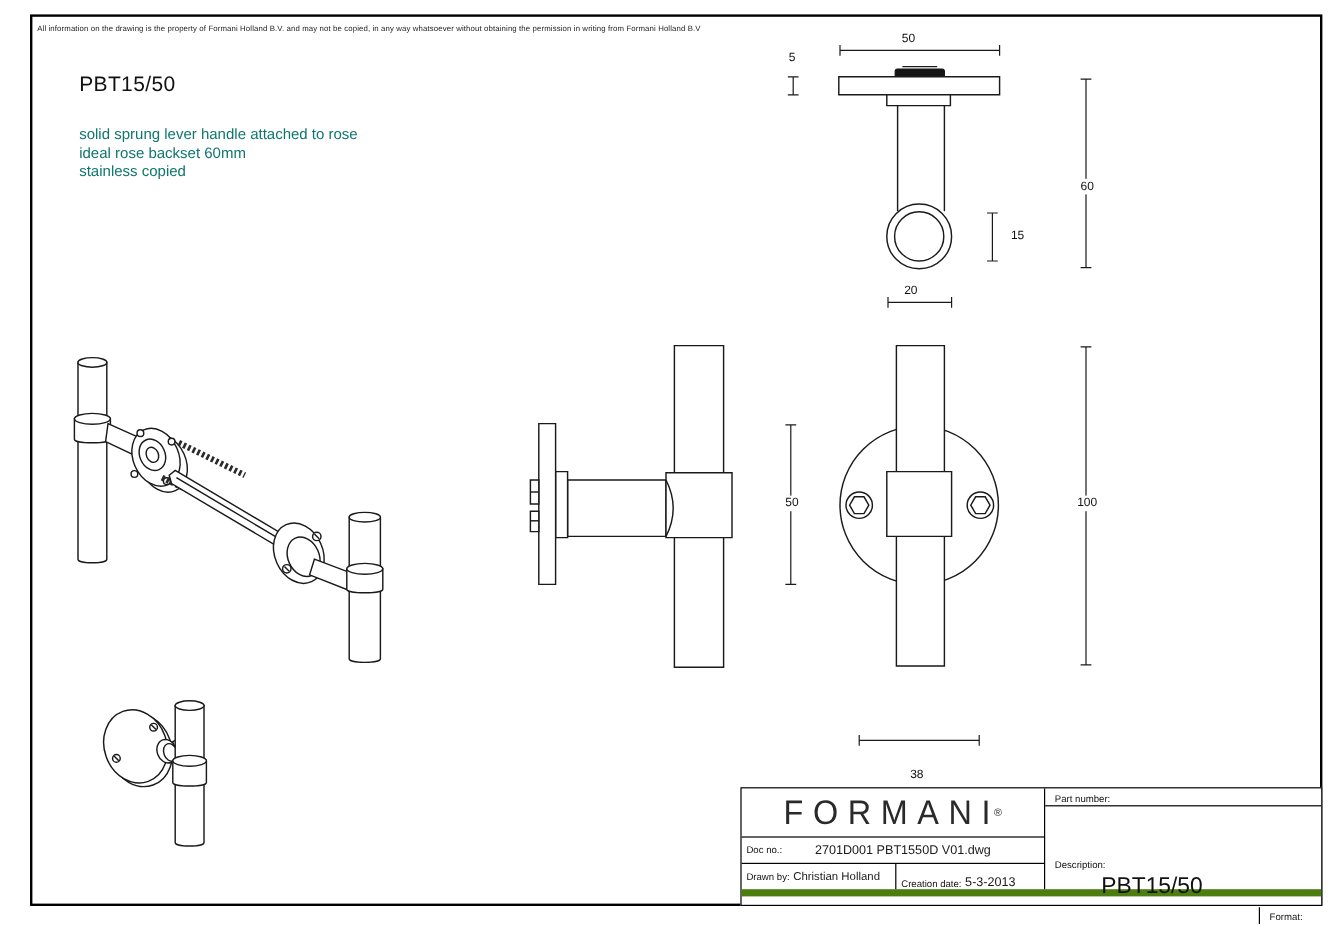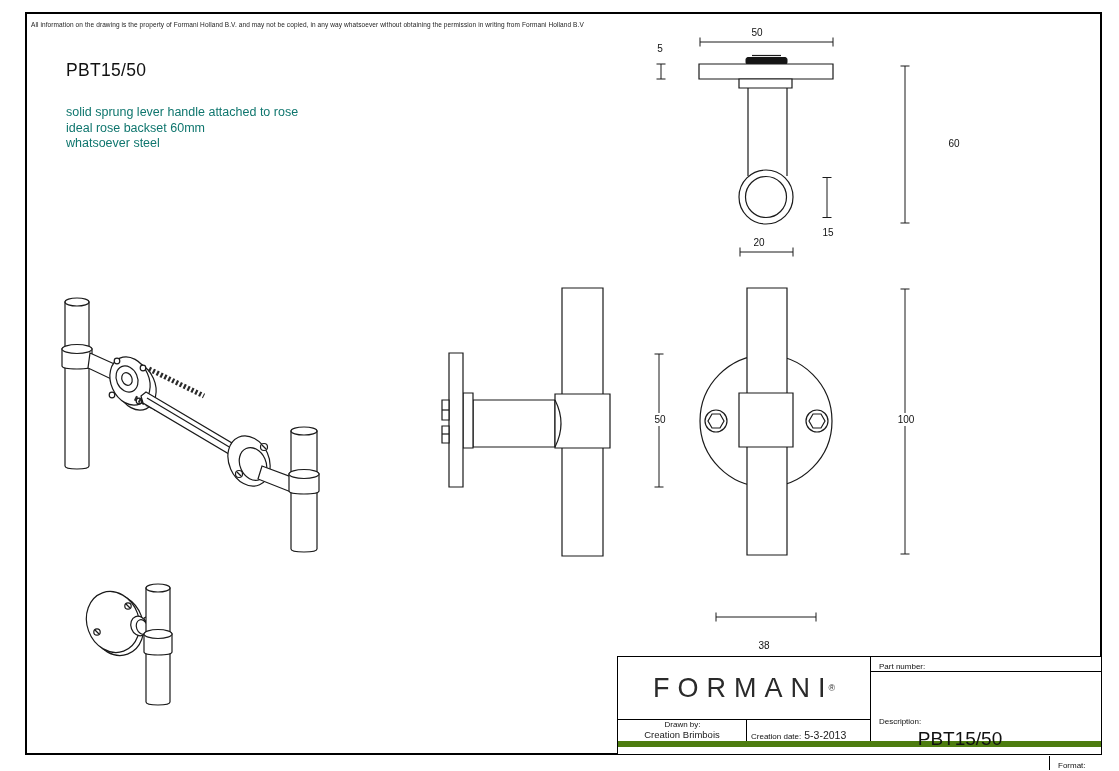--- a/index.html
+++ b/index.html
@@ -25,21 +25,21 @@
             border:1px solid #000; box-sizing:border-box; background:#fff; font-size:10.5px; }
   .tb-main { display:flex; height:84px; border-bottom:6px solid #4d7c0f; }
   .tb-left { width:253px; border-right:1px solid #000; display:flex; flex-direction:column; box-sizing:border-box; }
   .tb-logo { flex:1; display:flex; align-items:center; justify-content:center; }
   .logo-text { font-size:27px; font-weight:100; letter-spacing:8px; color:#2a2a2a; transform:scaleY(1.05); }
   .logo-reg { font-size:9px; vertical-align:14px; margin-left:-5px; color:#2a2a2a; }
   .tb-row { height:21px; border-top:1px solid #000; display:flex; align-items:center; }
   .lab { font-size:8px; color:#111; padding:0 3px 0 4px; white-space:nowrap; }
   .val { font-size:10.5px; white-space:nowrap; }
   .val-center { margin:0 auto; padding-right:20px; }
-  .tb-drawn-left { width:128px; height:100%; display:flex; align-items:center; box-sizing:border-box;flex-direction:column; }
+  .tb-drawn-left { width:128px; height:100%; display:flex; align-items:center; box-sizing:border-box; }
   .tb-drawn-left .val { font-size:9.5px; }
   .tb-drawn-right { flex:1; height:100%; border-left:1px solid #000; display:flex; align-items:flex-end; box-sizing:border-box; }
   .tb-right { flex:1; display:flex; flex-direction:column;gap:40px; }
   .tb-part { height:33px; border-bottom:1px solid #000; box-sizing:border-box; padding:2px 0 0 4px; }
   .tb-desc { flex:1; display:flex; }
   .tb-desc-cell { flex:1; position:relative; padding:2px 0 0 4px; }
   .desc-val { position:absolute; left:0; right:0; top:16px; text-align:center; font-size:19px; color:#111; }
   .tb-format { width:52px; border-left:1px solid #000; position:relative; padding:2px 0 0 4px; box-sizing:border-box;margin-top:44px; }
   .fmt-val { position:absolute; left:0; right:0; top:18px; text-align:center; font-size:17px; color:#6d28d9; }
   .tb-footer { height:13px; line-height:12px; text-align:center; font-size:8px;
@@ -52,21 +52,21 @@
 
   <div class="page-border"></div>
 
   <div class="disclaimer">All information on the drawing is the property of Formani Holland B.V. and may not be copied, in any way whatsoever without obtaining the permission in writing from Formani Holland B.V</div>
 
   <div class="prod-title">PBT15/50</div>
 
   <div class="prod-desc">
     <div>solid sprung lever handle attached to rose</div>
     <div>ideal rose backset 60mm</div>
-    <div>whatsoever steel</div>
+    <div>stainless copied</div>
   </div>
 
   <svg class="drawing-svg" width="1119" height="771" viewBox="0 0 1119 771">
 
     <g>
       <line class="ln" x1="752" y1="55.5" x2="781" y2="55.5"></line>
       <rect x="746" y="57.5" width="41" height="7" rx="2" fill="#151515" stroke="#151515"></rect>
       <rect class="wf" x="699" y="64" width="134" height="15"></rect>
       <rect class="wf" x="739" y="79" width="53" height="9"></rect>
       <line class="ln" x1="748" y1="88" x2="748" y2="176"></line>
@@ -160,38 +160,42 @@
       <path class="dim" d="M827 177.5 V217.5 M822.5 177.5 H831.5 M822.5 217.5 H831.5"></path>
       <path class="dim" d="M740 252 H793 M740 247.5 V256.5 M793 247.5 V256.5"></path>
       <path class="dim" d="M659 354 V487 M654.5 354 H663.5 M654.5 487 H663.5"></path>
       <path class="dim" d="M905 289 V554 M900.5 289 H909.5 M900.5 554 H909.5"></path>
       <path class="dim" d="M716 617 H816 M716 612.5 V621.5 M816 612.5 V621.5"></path>
     </g>
   </svg>
 
   <span class="dimlbl" style="left:744px; top:26px; width:24px;">50</span>
   <span class="dimlbl" style="left:651px; top:42px; width:16px;">5</span>
-  <span class="dimlbl" style="left:892px; top:137px; width:26px;margin-left:48px;">60</span>
-  <span class="dimlbl" style="left:816px; top:190px; width:22px;margin-top:36px;">15</span>
+  <span class="dimlbl" style="left:892px; top:149px; width:26px;">60</span>
+  <span class="dimlbl" style="left:836px; top:190px; width:22px;">15</span>
   <span class="dimlbl" style="left:746px; top:236px; width:24px;">20</span>
   <span class="dimlbl" style="left:647px; top:413px; width:24px;">50</span>
   <span class="dimlbl" style="left:890px; top:413px; width:30px;">100</span>
   <span class="dimlbl" style="left:751px; top:599px; width:24px;margin-top:40px;">38</span>
 
   <div class="tblock">
     <div class="tb-main">
       <div class="tb-left">
         <div class="tb-logo">
           <span class="logo-text">FORMANI</span>
             <span class="logo-reg">®</span>
         </div>
         <div class="tb-row">
+          <span class="lab">Doc no.:</span>
+          <span class="val val-center">2701D001 PBT1550D V01.dwg</span>
+        </div>
+        <div class="tb-row">
           <div class="tb-drawn-left">
             <span class="lab">Drawn by:</span>
-            <span class="val">Creation Brimbois</span>
+            <span class="val">Christian Holland</span>
           </div>
           <div class="tb-drawn-right">
             <span class="lab">Creation date:</span>
             <span class="val">5-3-2013</span>
           </div>
         </div>
       </div>
       <div class="tb-right">
         <div class="tb-part">
           <span class="lab">Part number:</span>

